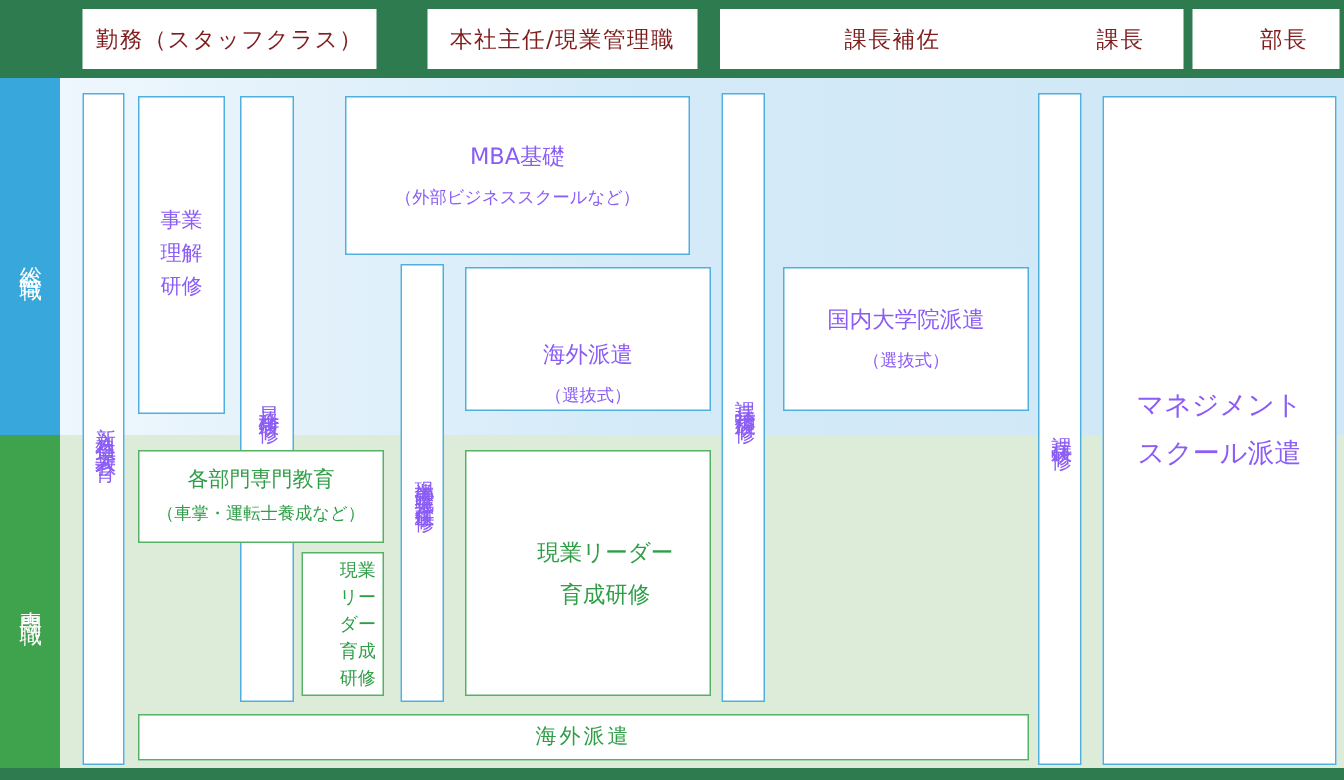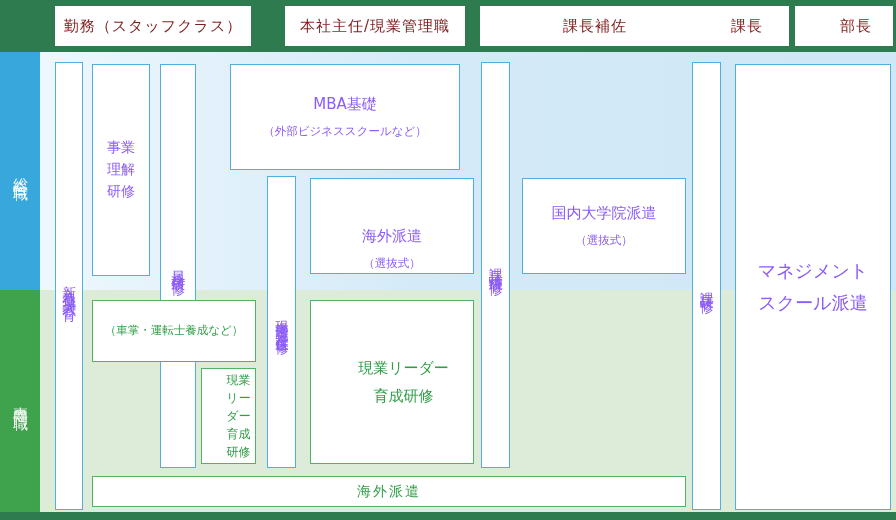--- a/index.html
+++ b/index.html
@@ -106,20 +106,21 @@
     <div class="title">国内大学院派遣</div>
     <div class="note">（選抜式）</div>
   </div>
 
   <div class="box blue vtext b-kacho">課長研修</div>
 
   <div class="box blue b-mgmt">マネジメント
 スクール派遣</div>
 
   <div class="box green col b-kakubumon">
+    <div class="title">各部門専門教育</div>
     <div class="note">（車掌・運転士養成など）</div>
   </div>
 
   <div class="box green b-leader-s">現業
 リーダー
 育成
 研修</div>
 
   <div class="box green b-leader-l">現業リーダー
 育成研修</div>

